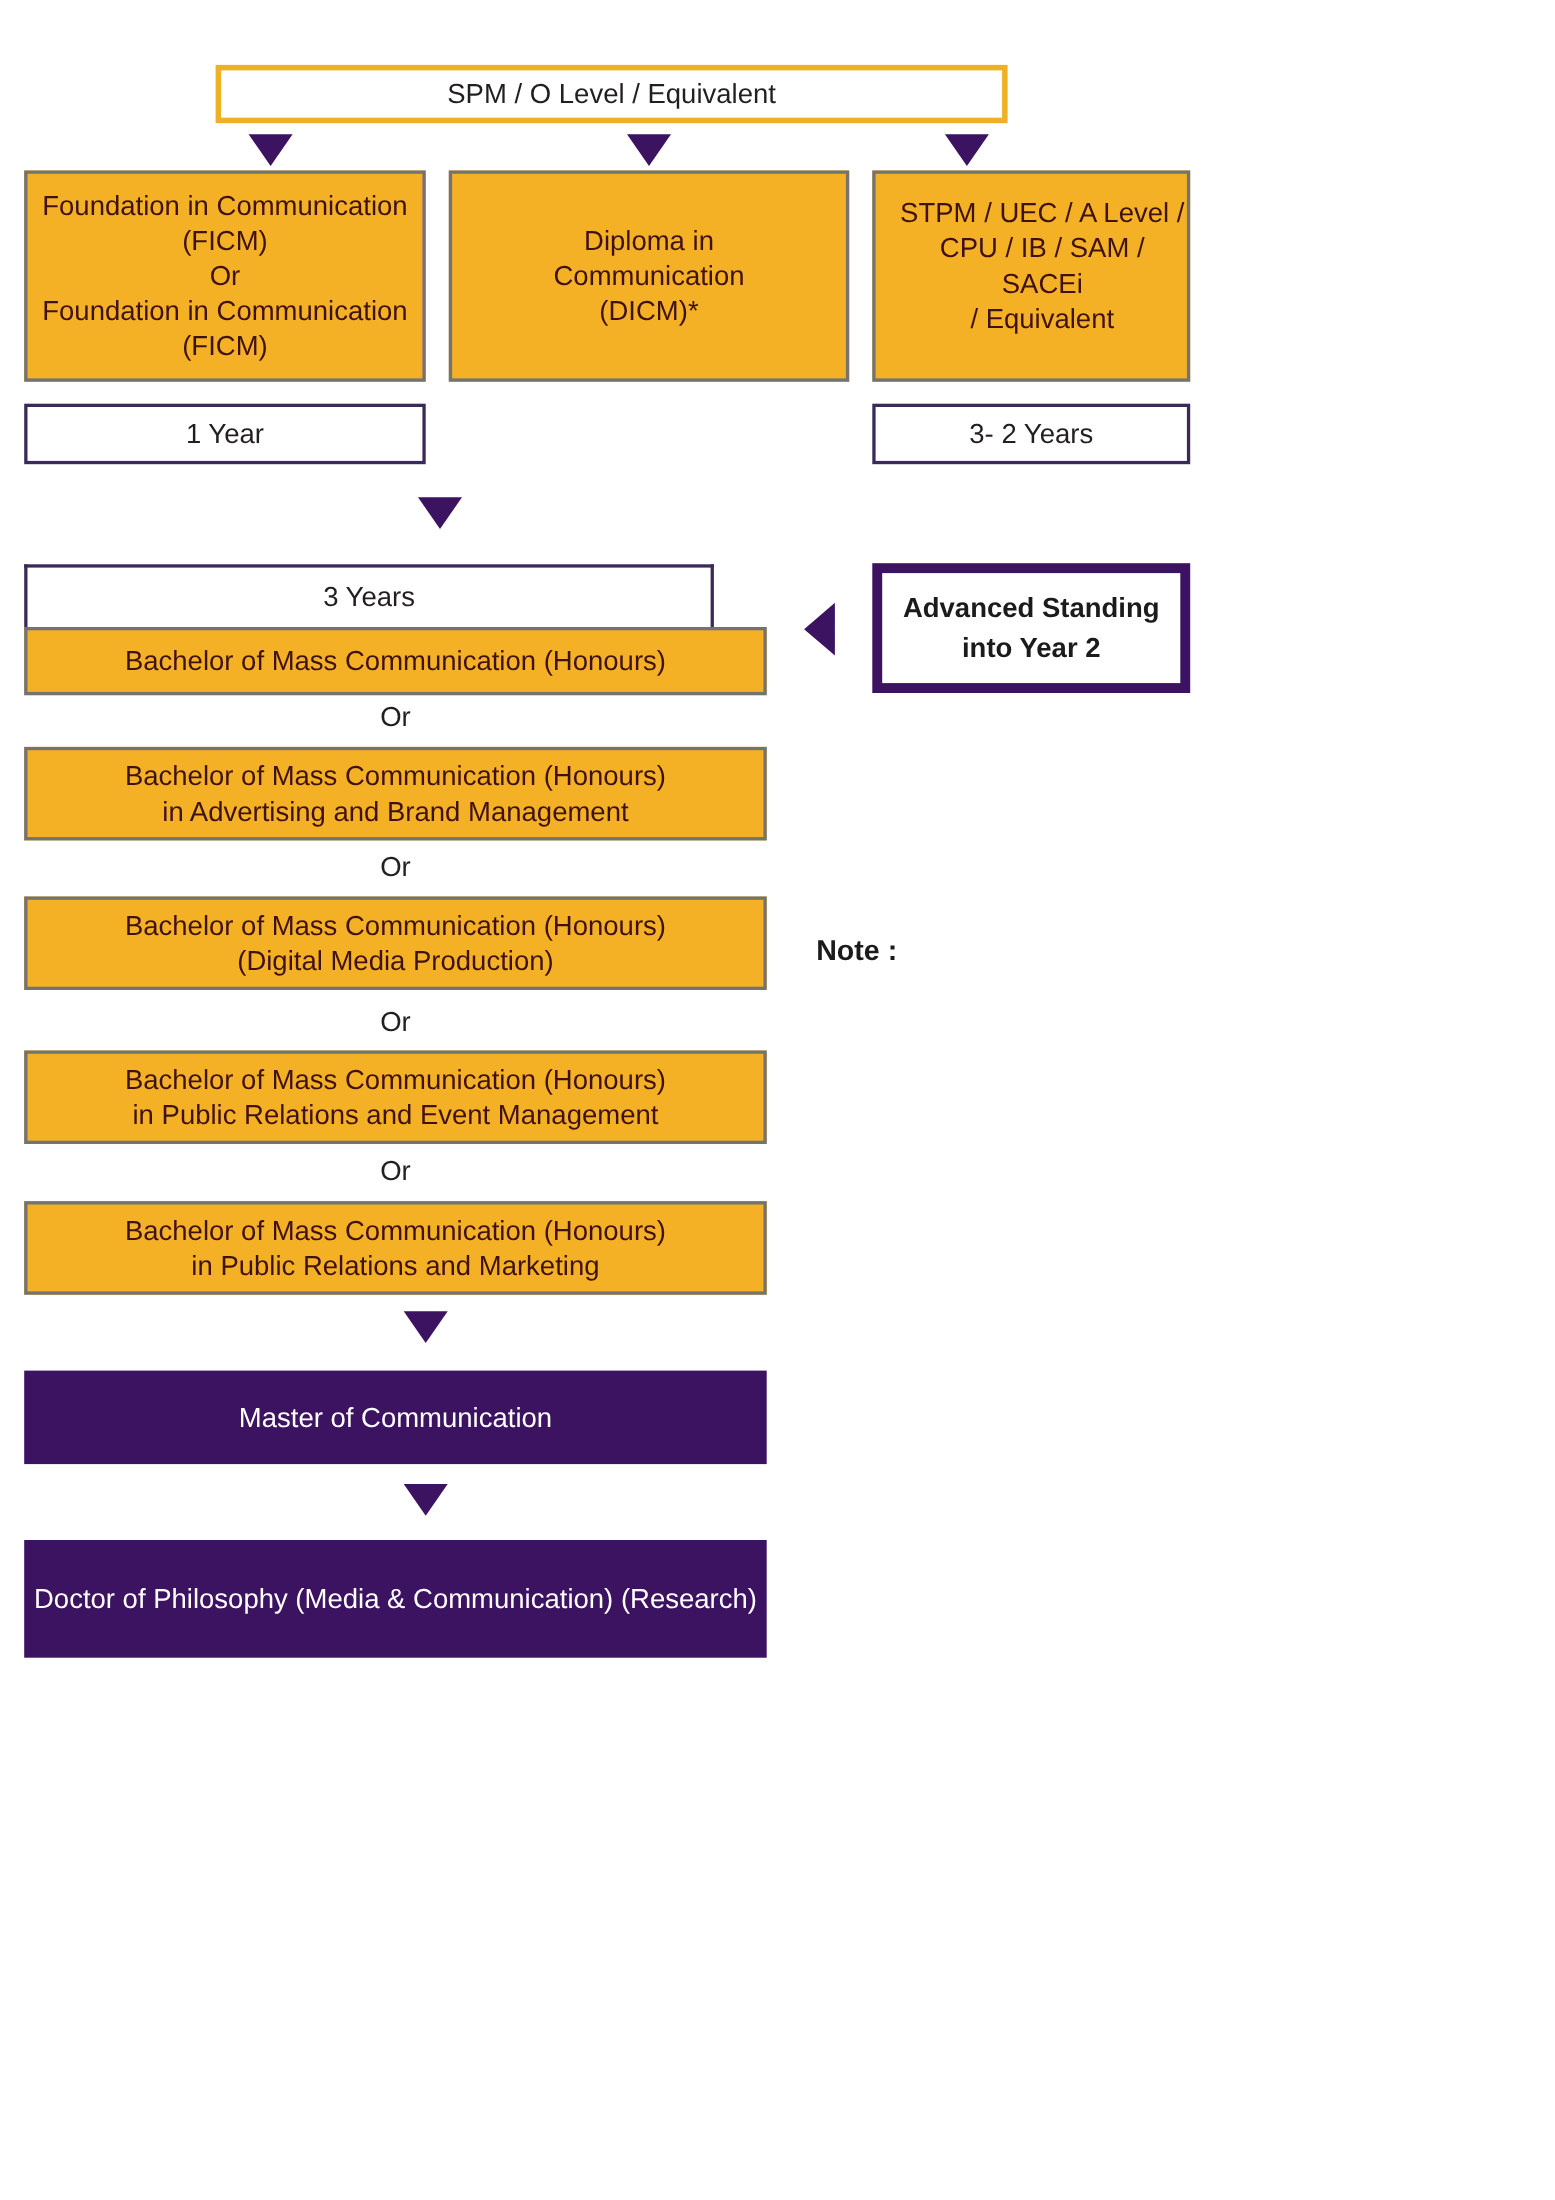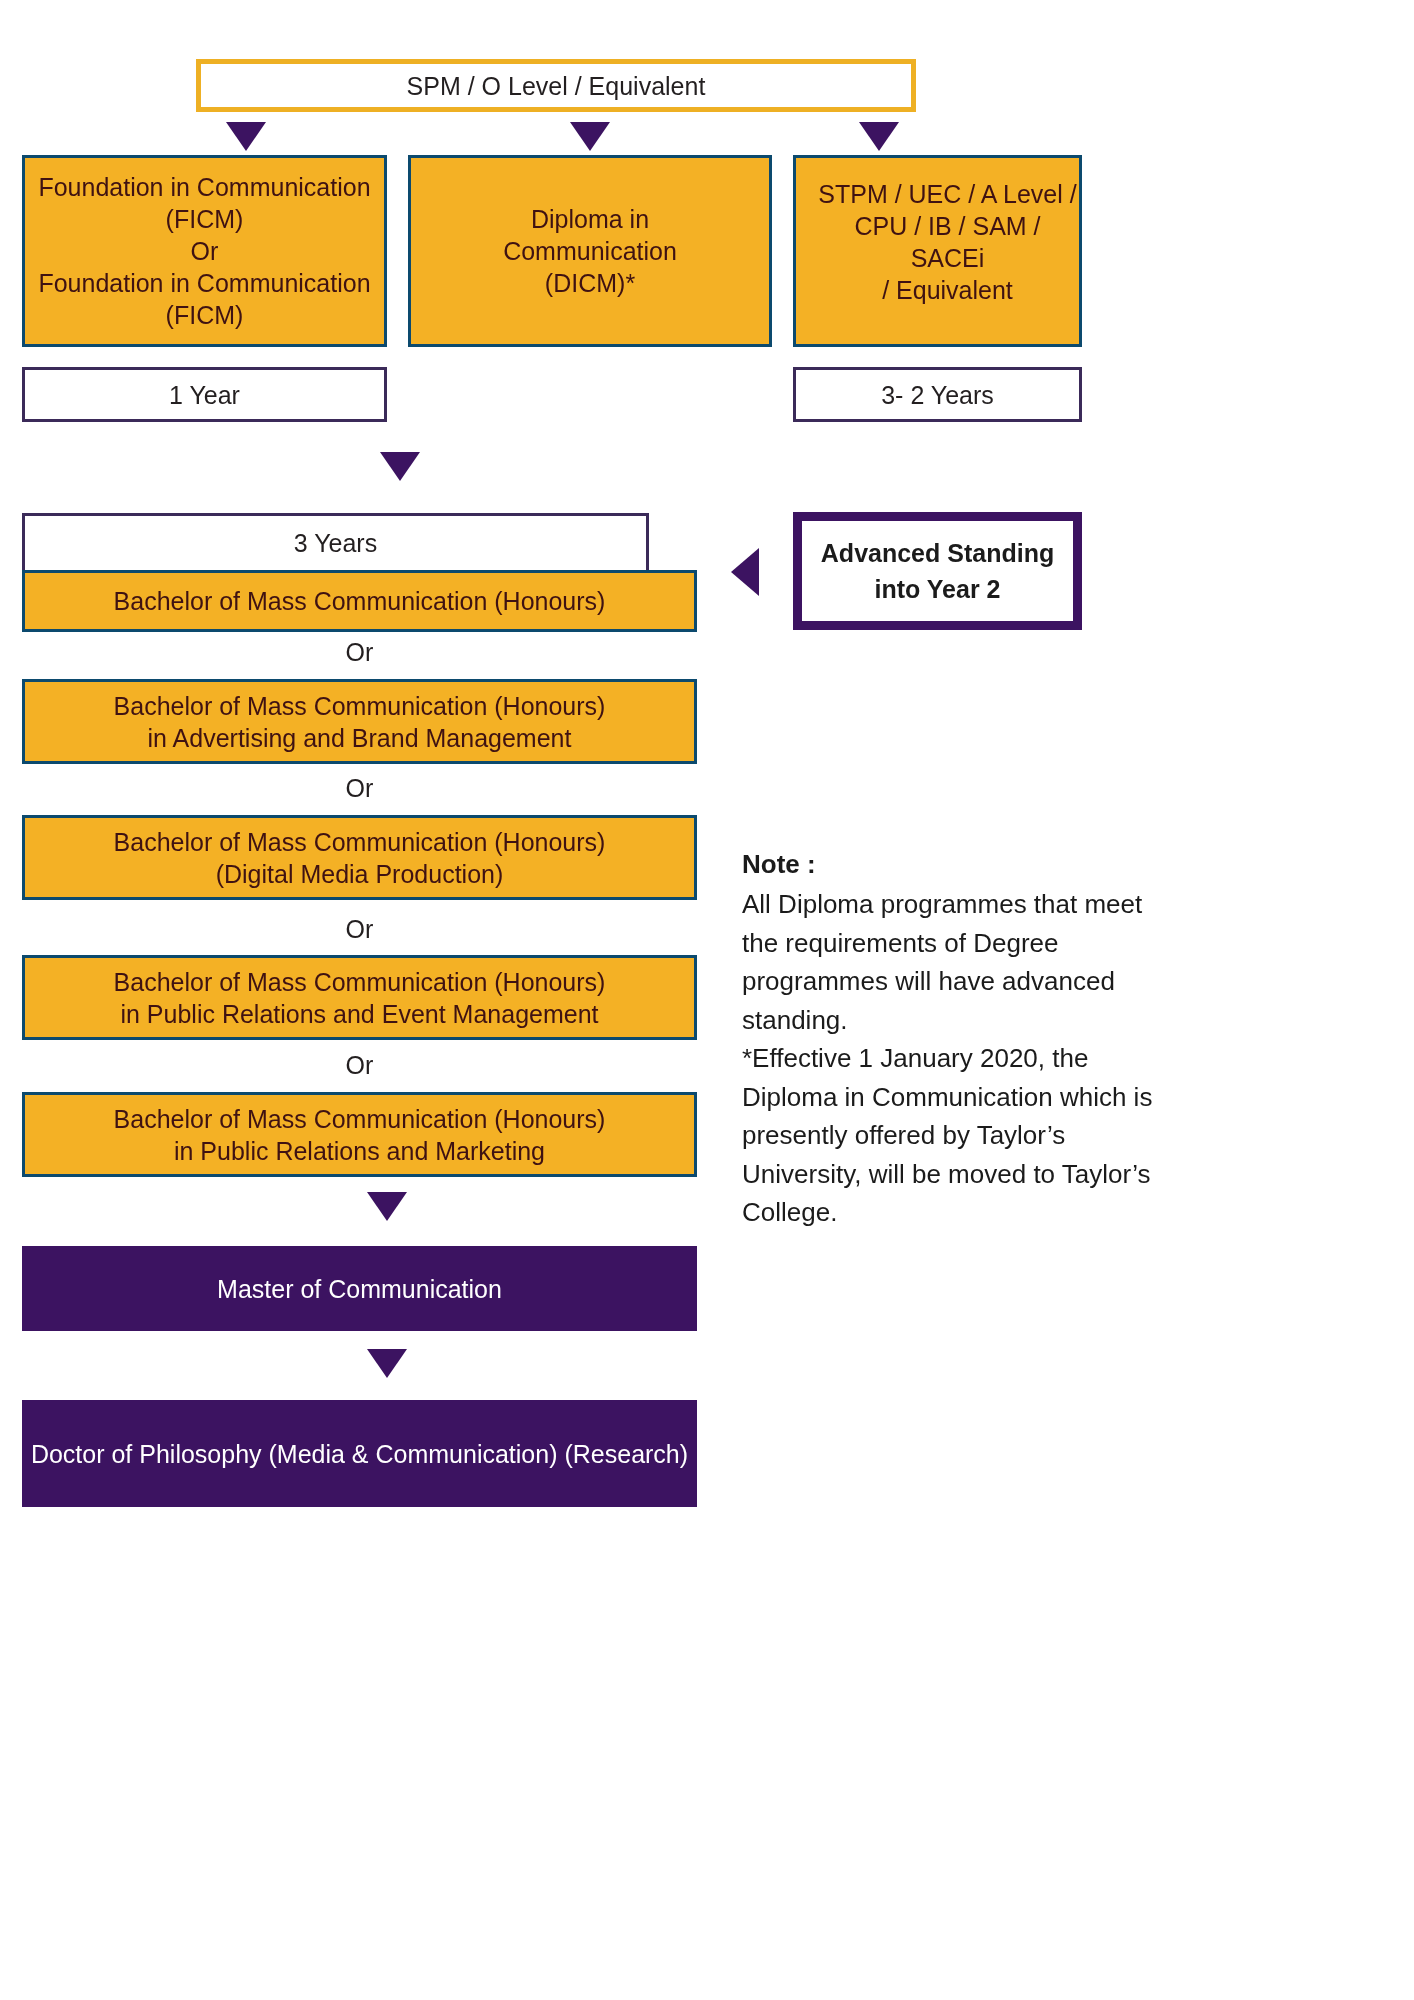--- a/index.html
+++ b/index.html
@@ -31,21 +31,21 @@
 
   .box-top {
     border: 5px solid #eeb024;
     background: #ffffff;
     color: #231f20;
     font-size: 25px;
   }
 
   .box-amber {
     background: #f4b125;
-    border: 3px solid #0c4a6e;
+    border: 3px solid #737373;
     color: #3f1212;
     font-size: 25px;
   }
 
   .box-white {
     background: #ffffff;
     border: 3px solid #3b2a59;
     color: #231f20;
     font-size: 25px;
   }
@@ -209,17 +209,15 @@
   </div>
 
   <div class="arrow-down" style="left:367px; top:1349px;"></div>
 
   <div class="box box-purple" style="left:22px; top:1400px; width:675px; height:107px;">
     <span>Doctor of Philosophy (Media &amp; Communication) (Research)</span>
   </div>
 
   <div class="note-panel" style="left:742px; top:845px;">
     <div class="note-title">Note :</div>
-    <div class="note-body"> All Diploma programmes that meet the requirements of Degree programmes will have advanced standing.
-*Effective 1 January 2020, the Diploma in Communication which is presently offered by Taylor’s University, will be moved to Taylor’s College.</div>
   </div>
 
 </div>
 
 </body></html>

